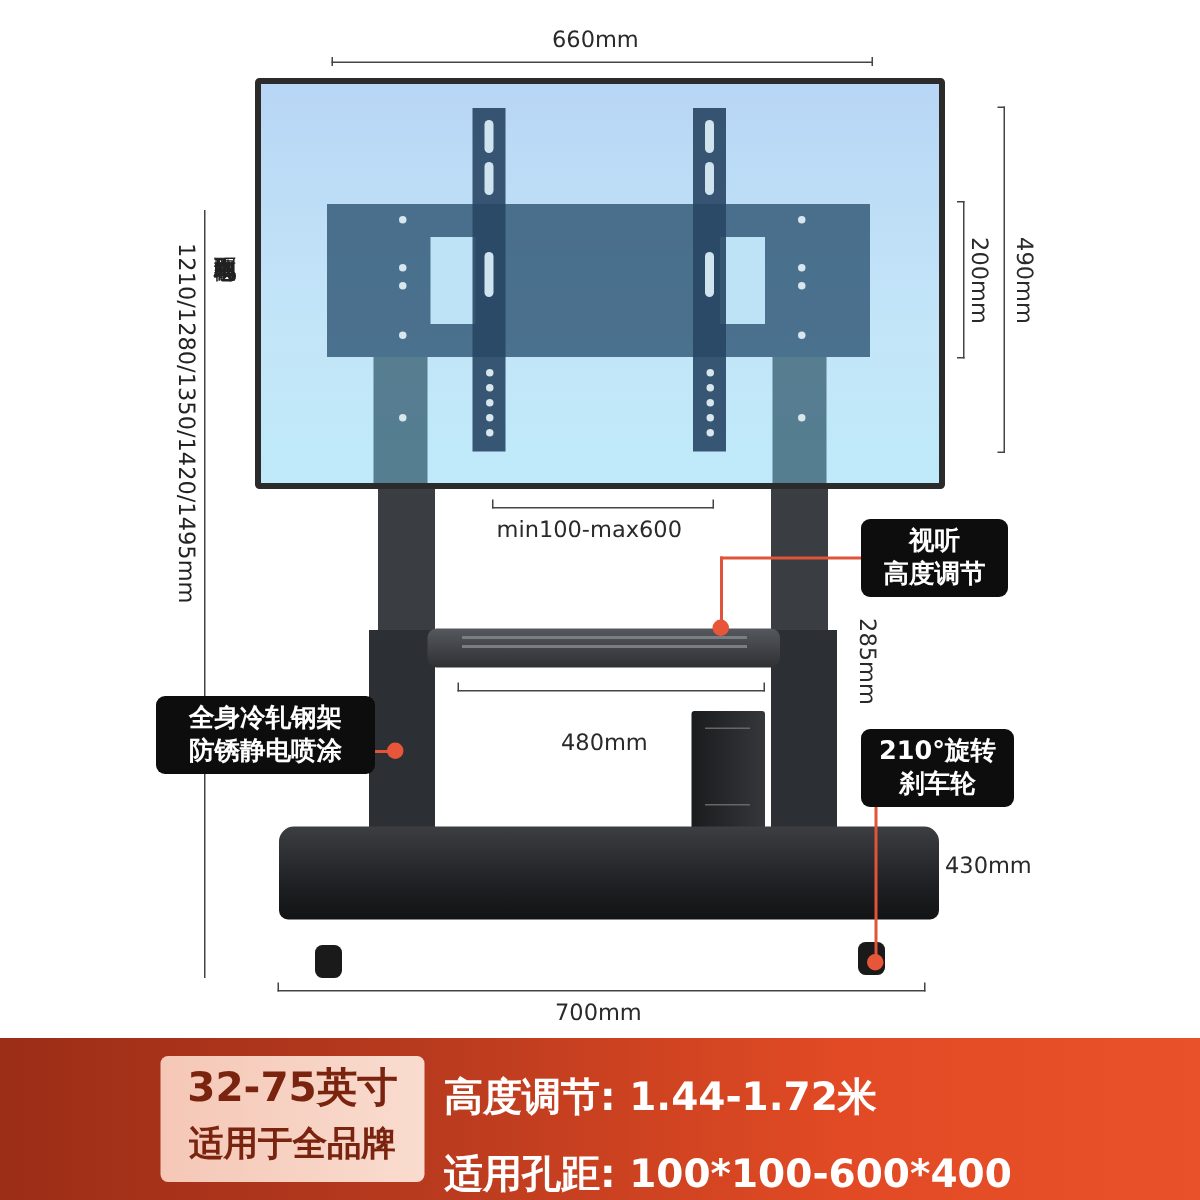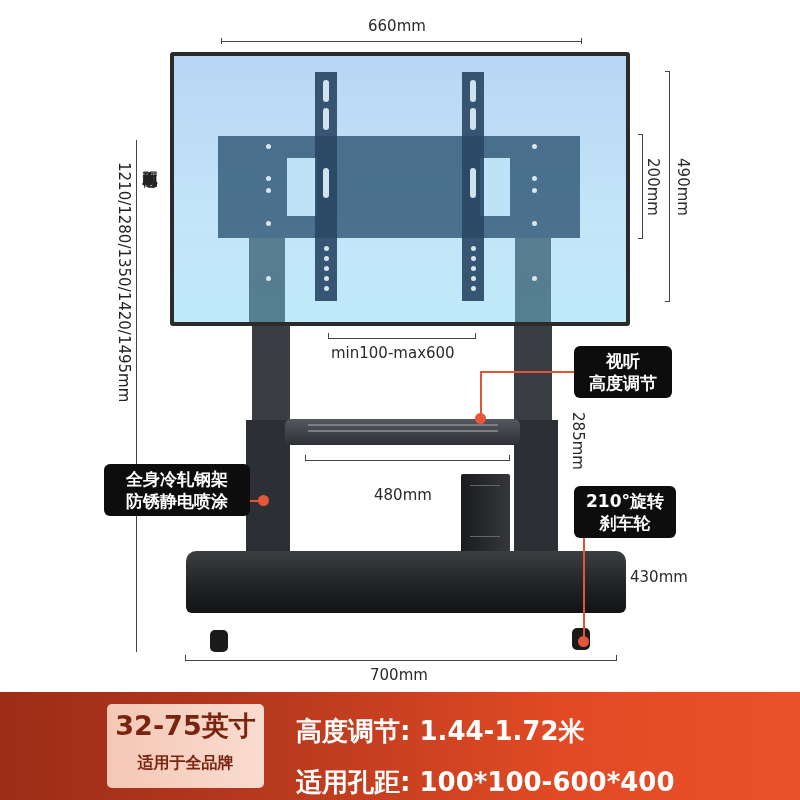--- a/index.html
+++ b/index.html
@@ -10,21 +10,21 @@
   .hline { position:absolute; background:#444; height:1px; }
   .callout { position:absolute; background:#0d0d0d; color:#fff; border-radius:6px; font-size:17px; font-weight:bold; line-height:22px; text-align:center; padding:4px 8px; }
   .redline { position:absolute; background:#e0553a; }
   .reddot { position:absolute; width:11px; height:11px; border-radius:50%; background:#e8563a; }
   .tv { left:170px; top:52px; width:460px; height:274px; border:4px solid #2b2b2b; border-radius:3px; background:linear-gradient(180deg,#b8d6f5 0%,#c3e5f8 60%,#bfeaf9 100%); box-sizing:border-box; }
   .plate { background:rgba(40,80,110,0.78); }
   .post { background:#3a3d42; }
   .hole { position:absolute; width:5px; height:5px; border-radius:50%; background:#d8e6ee; }
   .slot { position:absolute; width:6px; border-radius:3px; background:#cfe4ef; }
   .banner { left:0; top:692px; width:800px; height:108px; background:linear-gradient(90deg,#9c2d17 0%,#b83a1e 35%,#e14a24 70%,#e9512a 100%); }
-  .badge { left:107px; top:704px; width:157px; height:84px; border-radius:5px; background:linear-gradient(90deg,#f5c7b6,#f9dccf); color:#7a2410; text-align:center; font-weight:bold; }
+  .badge { left:107px; top:704px; width:176px; height:84px; border-radius:5px; background:linear-gradient(90deg,#f5c7b6,#f9dccf); color:#7a2410; text-align:center; font-weight:bold; }
   .spec { color:#fff; font-weight:bold; font-size:26px; white-space:nowrap; }
 </style>
 </head>
 <body>
 
 <div class="abs dim-text" style="left:368px;top:17px;">660mm</div>
 <div class="hline" style="left:221px;top:41px;width:361px;"></div>
 <div class="vline" style="left:221px;top:38px;height:6px;"></div>
 <div class="vline" style="left:581px;top:38px;height:6px;"></div>
 
@@ -131,16 +131,16 @@
 <div class="callout" style="left:574px;top:486px;width:86px;">
   <div>210°旋转</div>
   <div>刹车轮</div>
 </div>
 <div class="redline" style="left:583px;top:538px;width:2px;height:102px;"></div>
 <div class="reddot" style="left:578px;top:636px;"></div>
 
 <div class="abs banner"></div>
 <div class="abs badge">
   <div style="font-size:27px;line-height:40px;margin-top:2px;">32-75英寸</div>
-  <div style="font-size:16px;line-height:34px;">适用于全品牌</div>
+  <div style="font-size:23px;line-height:34px;">适用于全品牌</div>
 </div>
 <div class="abs spec" style="left:296px;top:714px;">高度调节: 1.44-1.72米</div>
 <div class="abs spec" style="left:296px;top:754px;margin-top:11px;">适用孔距: 100*100-600*400</div>
 
 </body></html>

